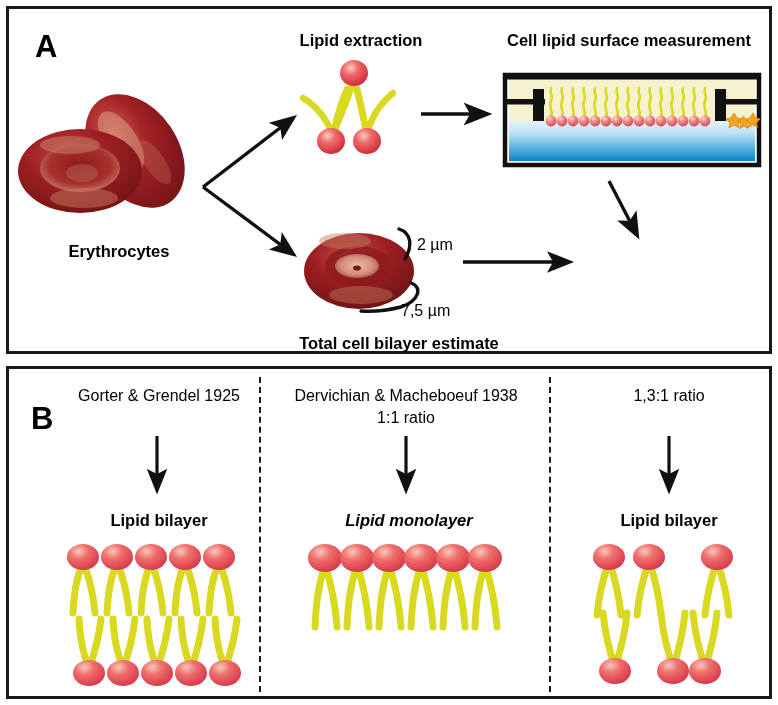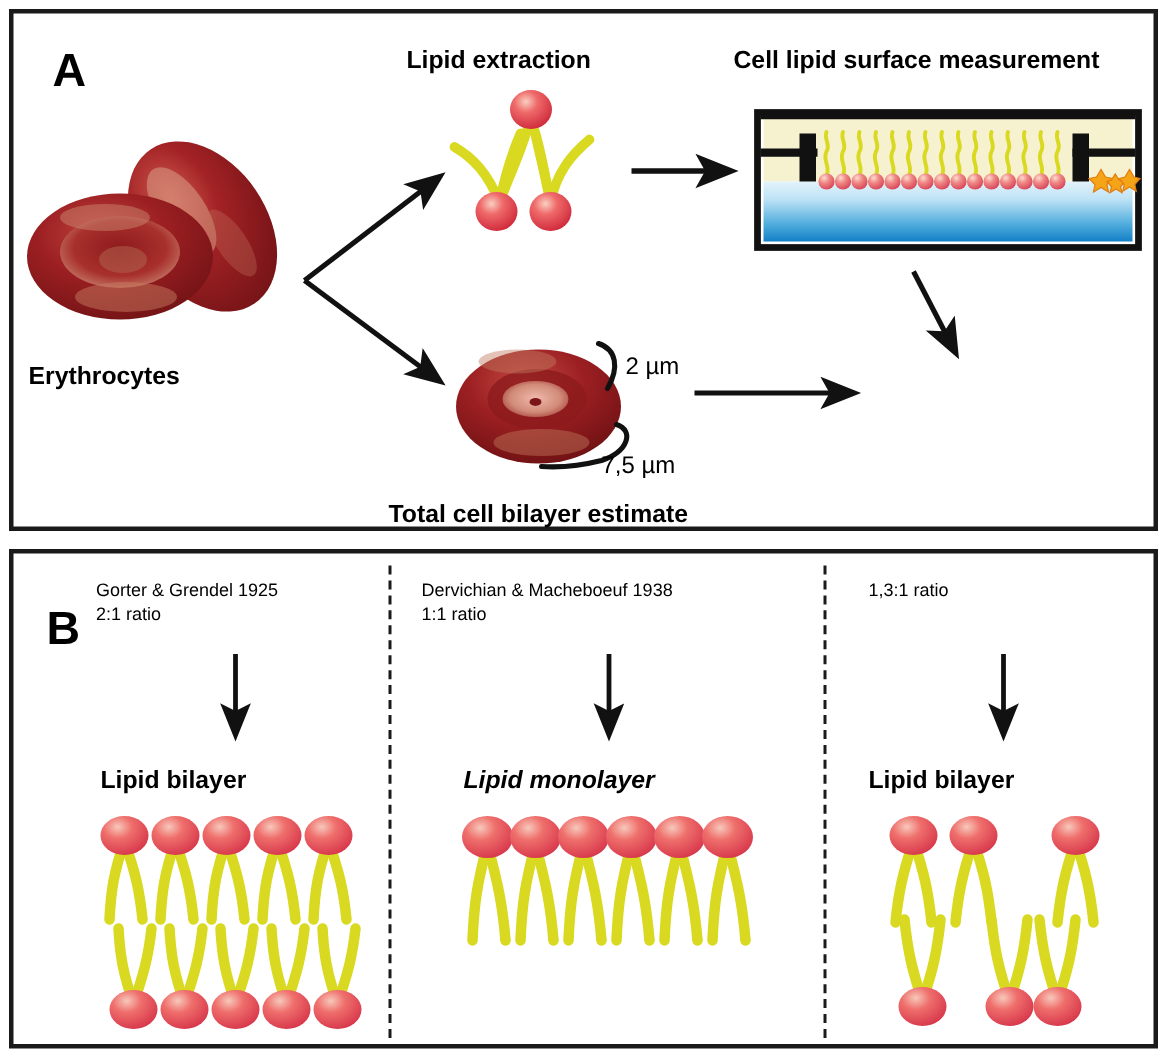--- a/index.html
+++ b/index.html
@@ -4,22 +4,22 @@
 <style>
   html,body{margin:0;padding:0;background:#ffffff;}
   body{width:778px;height:705px;font-family:"Liberation Sans",sans-serif;color:#000;}
   #root{position:relative;width:778px;height:705px;background:#fff;overflow:hidden;}
 
   .panel{position:absolute;box-sizing:border-box;border:3px solid #1a1a1a;background:#fff;}
   #panel-a{left:6px;top:6px;width:766px;height:348px;}
   #panel-b{left:6px;top:366px;width:766px;height:333px;}
 
   .plabel{position:absolute;font-weight:bold;font-size:31px;letter-spacing:0px;}
-  .ttl{position:absolute;font-weight:bold;font-size:16.5px;white-space:nowrap;}
-  .hdr{position:absolute;font-size:12px;text-align:left;line-height:1.35;white-space:nowrap;}
+  .ttl{position:absolute;font-weight:bold;font-size:16.5px;text-align:center;white-space:nowrap;}
+  .hdr{position:absolute;font-size:16px;text-align:center;line-height:1.35;white-space:nowrap;}
   .micro{position:absolute;font-size:16px;white-space:nowrap;}
 
   svg{display:block;overflow:visible;}
   .svgabs{position:absolute;}
   .dash{position:absolute;width:0;border-left:2.5px dashed #1a1a1a;}
 </style>
 </head>
 <body>
 
 <div id="root">
@@ -230,21 +230,20 @@
 
   <div class="panel" id="panel-b">
 
     <div class="plabel" style="left:22px;top:32px;">B</div>
 
     <div class="dash" style="left:250px;top:8px;height:315px;"></div>
     <div class="dash" style="left:540px;top:8px;height:315px;"></div>
 
     <div class="hdr" style="left:55px;top:16px;width:190px;">
       <div>Gorter &amp; Grendel 1925</div>
-      <div>2:1 ratio</div>
     </div>
     <svg class="svgabs" style="left:132px;top:65px;" width="32" height="72" viewBox="0 0 32 72">
       <defs>
         <marker id="bd1" markerWidth="9" markerHeight="9" refX="6" refY="3.2" orient="auto">
           <path d="M0,0 L8,3.2 L0,6.4 L1.6,3.2 Z" fill="#111"></path>
         </marker>
       </defs>
       <path d="M16,2 L16,54" stroke="#111" stroke-width="3.2" fill="none" marker-end="url(#bd1)"></path>
     </svg>
     <div class="ttl" style="left:58px;top:142px;width:184px;">Lipid bilayer</div>

